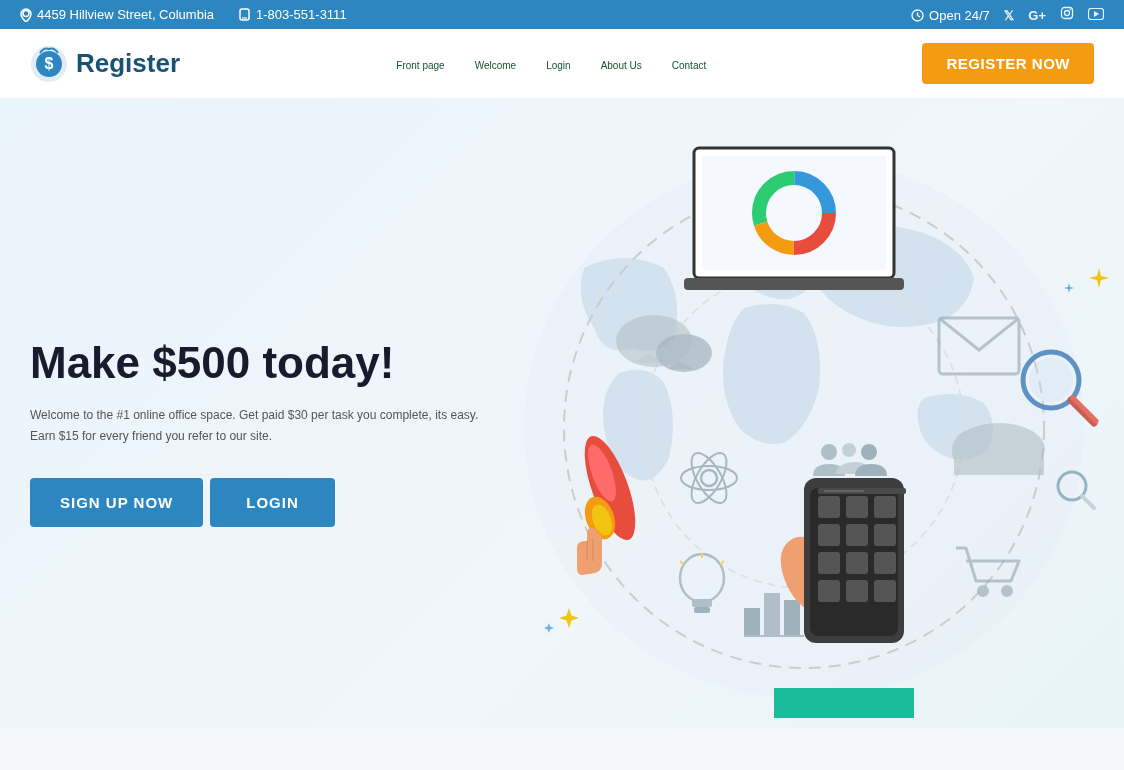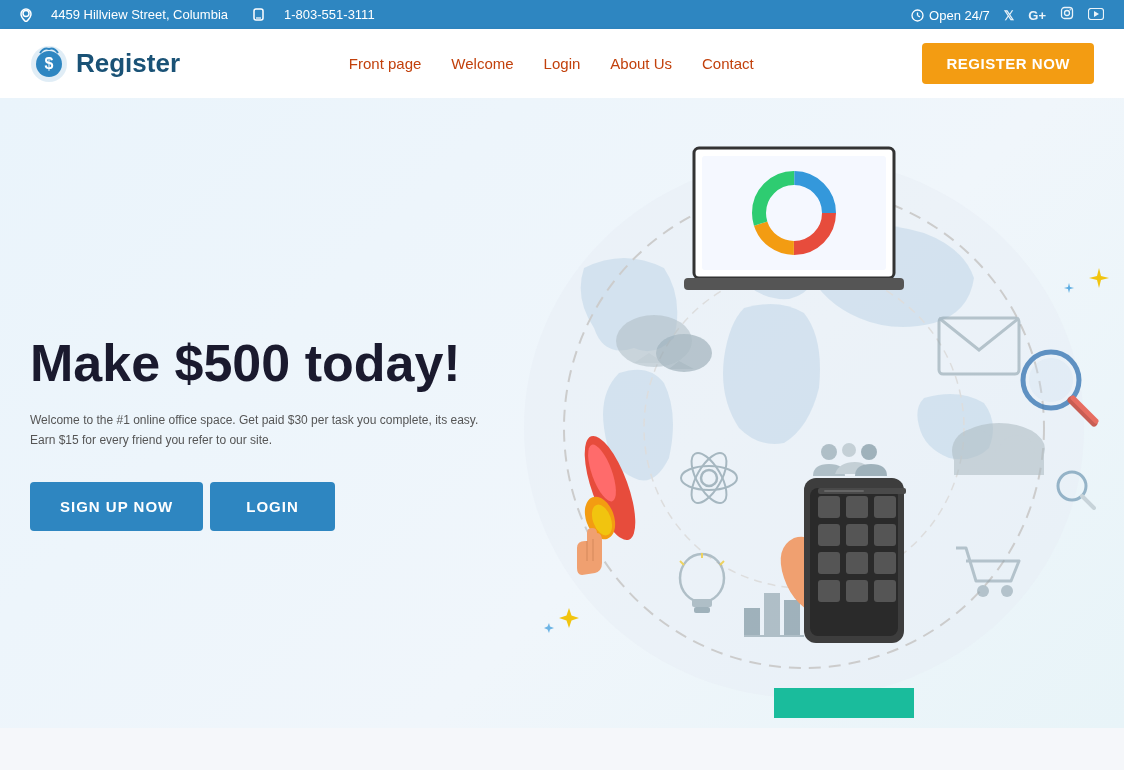--- a/index.html
+++ b/index.html
@@ -9,38 +9,38 @@
     .top-bar {
       background: #2e86c1;
       color: #fff;
       font-size: 13px;
       padding: 6px 20px;
       display: flex;
       align-items: center;
       justify-content: space-between;
     }
     .top-bar-left { display: flex; align-items: center; gap: 24px; }
-    .top-bar-left span { display: flex; align-items: center; gap: 19px; }
+    .top-bar-left span { display: flex; align-items: center; gap: 5px; }
     .top-bar-right { display: flex; align-items: flex-end; gap: 14px; }
     .top-bar-right .social-icon { color: #fff; font-size: 14px; text-decoration: none; opacity: 0.9; }
     .top-bar-right .open-badge { display: flex; align-items: center; gap: 5px; font-size: 13px; }
 
     
     .navbar {
       background: #fff;
       padding: 14px 30px;
       display: flex;
       align-items: center;
       justify-content: space-between;
       box-shadow: 0 2px 6px rgba(0,0,0,0.08);
     }
     .logo { display: flex; align-items: center; gap: 8px; text-decoration: none; }
     .logo-text { font-size: 26px; font-weight: 700; color: #1a5276; }
     .nav-links { display: flex; align-items: center; gap: 30px; list-style: none; }
-    .nav-links a { text-decoration: none; color: #c2410c; font-size: 15px; font-weight: 500; }
+    .nav-links a { text-decoration: none; color: #14532d; font-size: 10px; font-weight: 500; }
     .btn-register-now {
       background: #f39c12;
       color: #fff;
       border: none;
       padding: 12px 24px;
       font-size: 15px;
       font-weight: 700;
       border-radius: 4px;
       cursor: pointer;
       text-transform: uppercase;
@@ -56,21 +56,21 @@
       display: flex;
       align-items: center;
       padding: 40px 30px 0 30px;
     }
     .hero-left {
       max-width: 480px;
       z-index: 2;
       position: relative;
     }
     .hero-title {
-      font-size: 52px;
+      font-size: 44px;
       font-weight: 800;
       color: #1a1a2e;
       line-height: 1.1;
       margin-bottom: 18px;
     }
     .hero-subtitle {
       font-size: 12px;
       color: #555;
       line-height: 1.7;
       margin-bottom: 32px;

